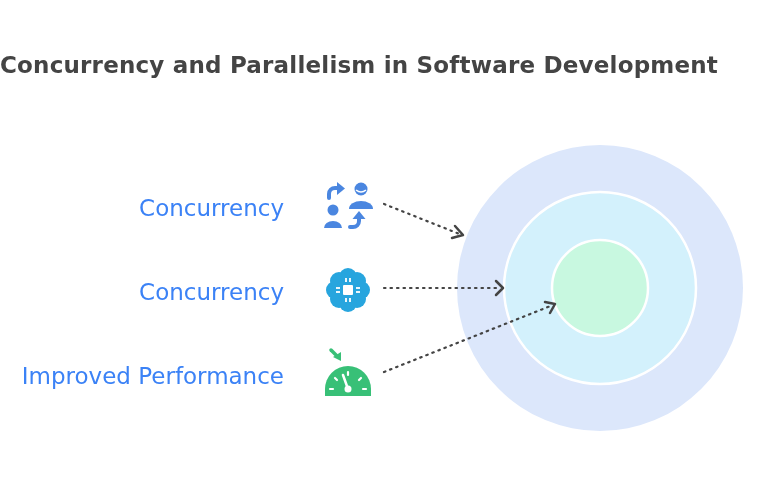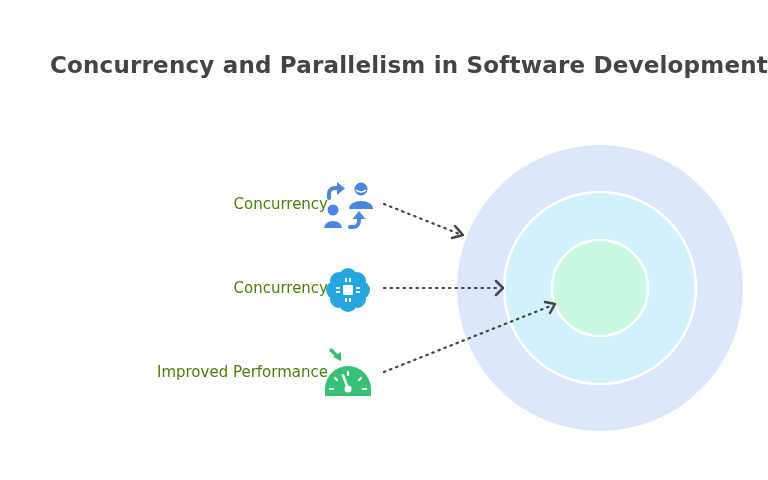--- a/index.html
+++ b/index.html
@@ -1,18 +1,18 @@
 <!DOCTYPE html>
 <html><head>
 <meta charset="utf-8">
 <style>
   html, body { margin:0; padding:0; background:#ffffff; }
   body { width:768px; height:480px; position:relative; overflow:hidden; font-family:"DejaVu Sans", sans-serif; }
-  .title { position:absolute; left:0; width:768px; top:52px; text-align:right; font-size:23px; font-weight:bold; color:#444444; letter-spacing:0.2px; }
-  .label { position:absolute; right:440px; font-size:15px; color:#4d7c0f; white-space:nowrap; }
+  .title { position:absolute; left:0; width:768px; top:52px; text-align:left; font-size:23px; font-weight:bold; color:#444444; letter-spacing:0.2px; }
+  .label { position:absolute; right:484px; font-size:23px; color:#3b82f6; white-space:nowrap; }
   svg.diagram { position:absolute; left:0; top:0; }
 </style>
 </head>
 <body>
 
 <div class="title">Concurrency and Parallelism in Software Development</div>
 
 <div class="label" style="top:195px;">Concurrency</div>
 <div class="label" style="top:279px;">Concurrency</div>
 <div class="label" style="top:363px;text-align:center;">Improved Performance</div>

